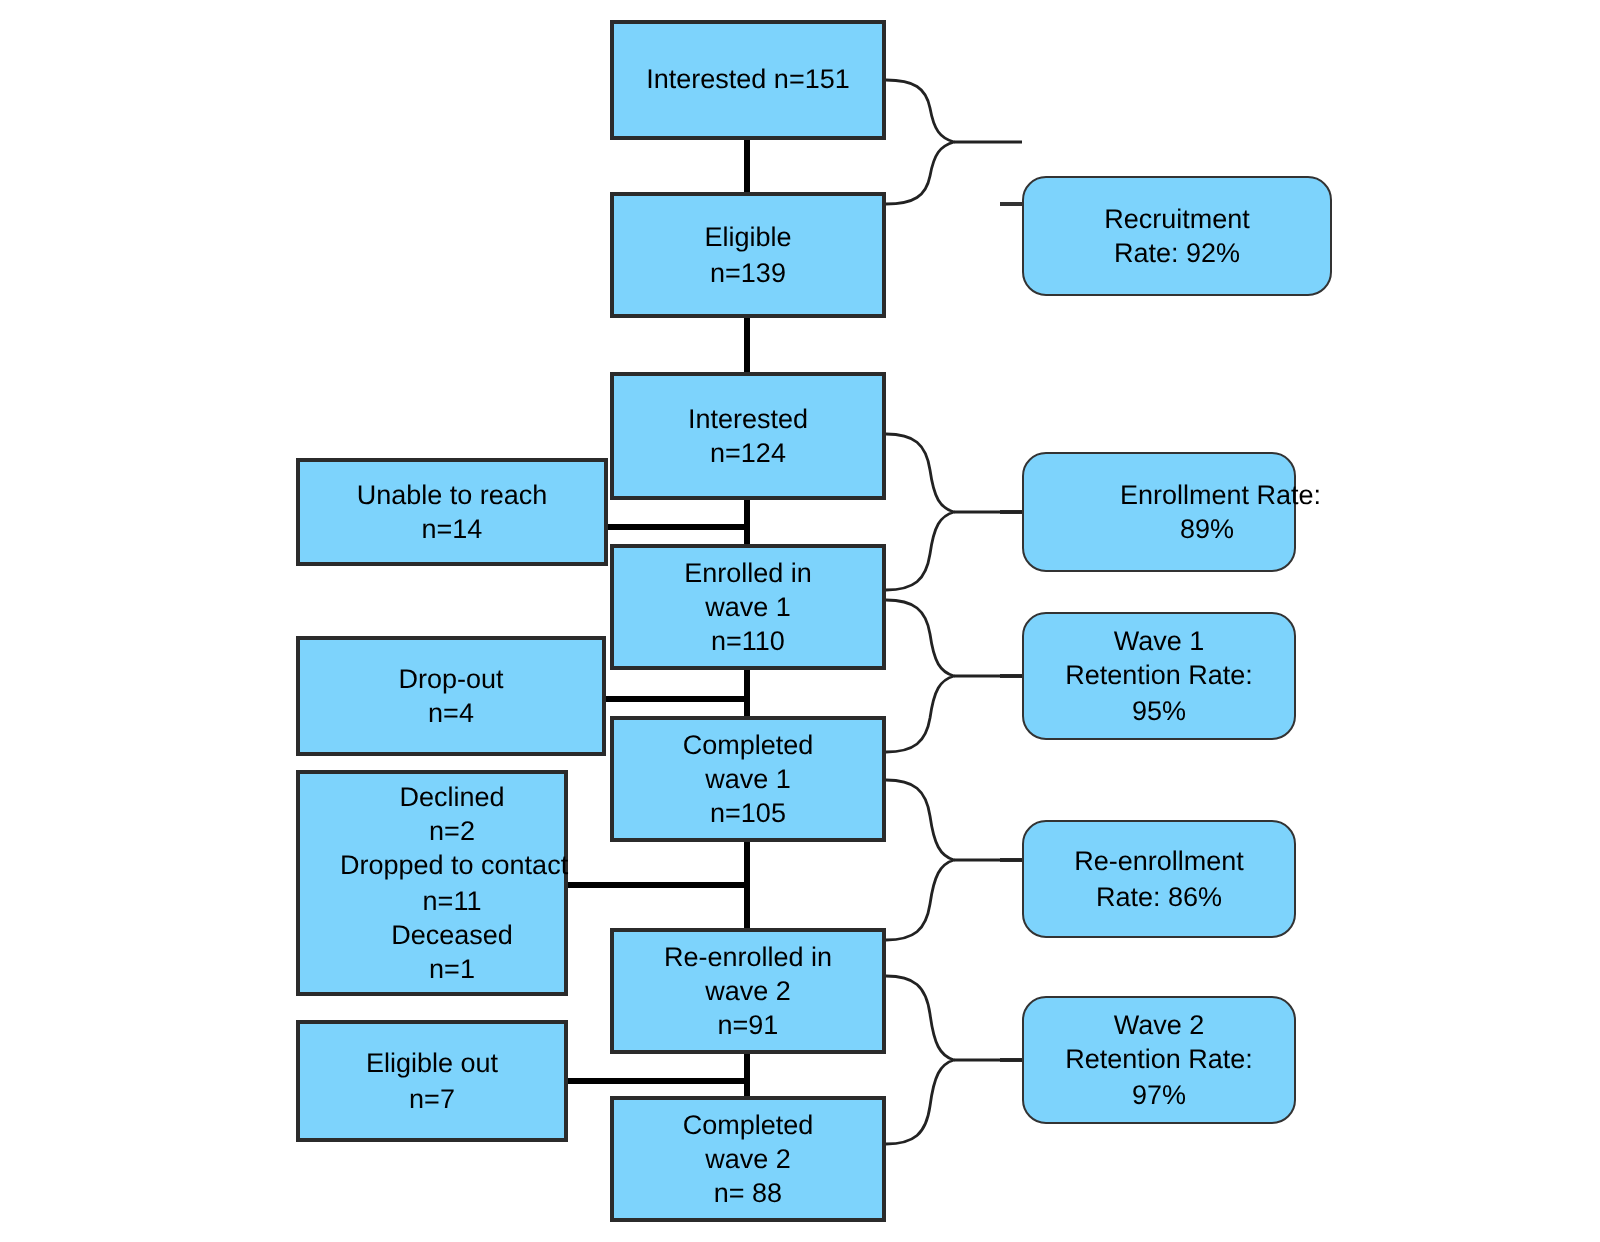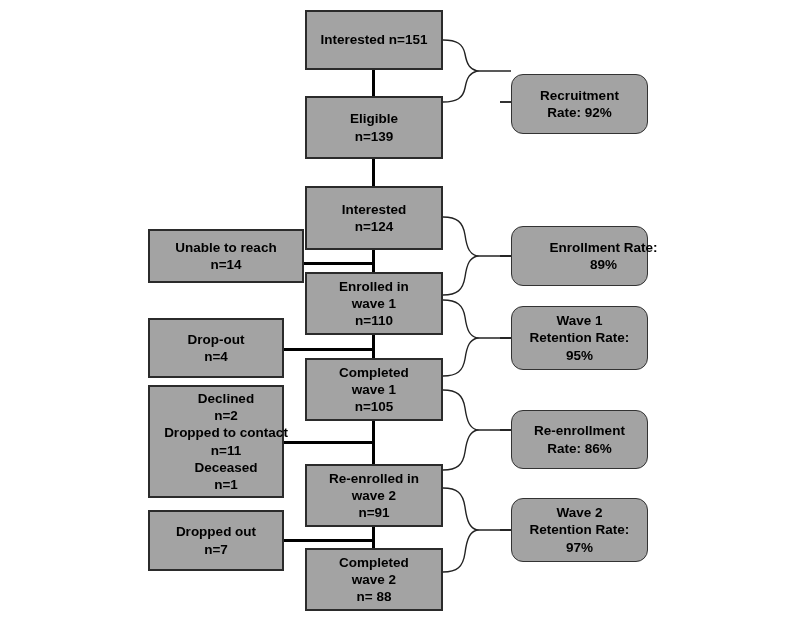--- a/index.html
+++ b/index.html
@@ -15,31 +15,29 @@
     position: relative;
     width: 800px;
     height: 621px;
     background: #ffffff;
     overflow: hidden;
   }
   .node {
     position: absolute;
     box-sizing: border-box;
     border: 2px solid #2b2b2b;
-    background: #a3a3a3;
+    background: #7dd3fc;
     display: flex;
     flex-direction: column;
-    align-items: center;
     justify-content: center;
     text-align: center;
     font-size: 13.5px;
     line-height: 1.28;
     color: #000000;
     z-index: 3;
-    font-weight: bold;
   }
   .node.rounded {
     border-radius: 12px;
     border-width: 1.5px;
     border-color: #333333;
   }
   .node .ln {
     display: block;
     white-space: nowrap;
   }
@@ -151,40 +149,40 @@
     <span class="ln">Completed</span>
     <span class="ln">wave 2</span>
     <span class="ln">n= 88</span>
   </div>
 
   <div class="node" style="left:148px; top:229px; width:156px; height:54px;">
     <span class="ln">Unable to reach</span>
     <span class="ln">n=14</span>
   </div>
 
-  <div class="node" style="left:148px; top:318px; width:136px; height:60px;">
+  <div class="node" style="left:148px; top:318px; width:155px; height:60px;">
     <span class="ln">Drop-out</span>
     <span class="ln">n=4</span>
   </div>
 
   <div class="node" style="left:148px; top:385px; width:136px; height:113px;padding-left:20px;">
     <span class="ln">Declined</span>
     <span class="ln">n=2</span>
     <span class="ln">Dropped to contact</span>
     <span class="ln">n=11</span>
     <span class="ln">Deceased</span>
     <span class="ln">n=1</span>
   </div>
 
   <div class="node" style="left:148px; top:510px; width:136px; height:61px;">
-    <span class="ln">Dropped out</span>
+    <span class="ln">Eligible out</span>
     <span class="ln">n=7</span>
   </div>
 
-  <div class="node rounded" style="left:511px; top:74px; width:137px; height:60px;">
+  <div class="node rounded" style="left:511px; top:88px; width:155px; height:60px;">
     <span class="ln">Recruitment</span>
     <span class="ln">Rate: 92%</span>
   </div>
 
   <div class="node rounded" style="left:511px; top:226px; width:137px; height:60px;padding-left:48px;">
     <span class="ln">Enrollment Rate:</span>
     <span class="ln">89%</span>
   </div>
 
   <div class="node rounded" style="left:511px; top:306px; width:137px; height:64px;">

